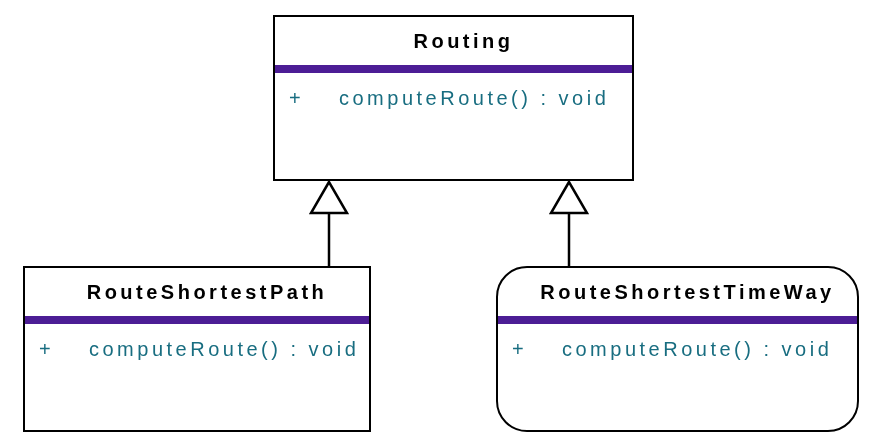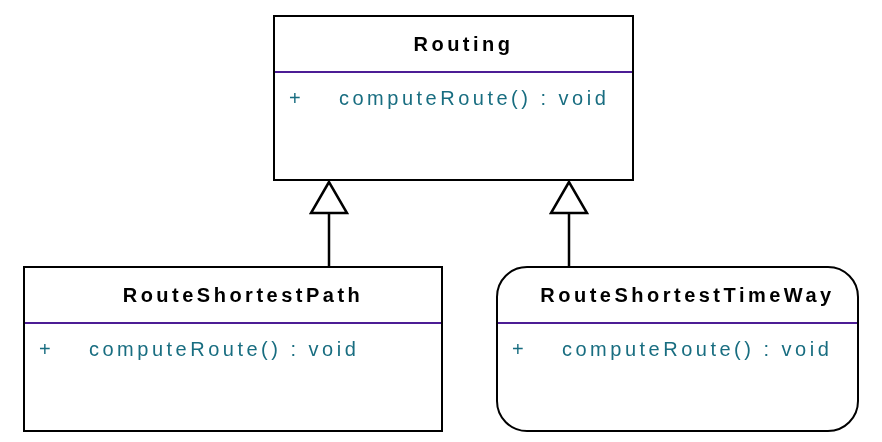--- a/index.html
+++ b/index.html
@@ -25,21 +25,21 @@
   }
   .uml-class {
     position: absolute;
     box-sizing: border-box;
     background: #ffffff;
     border: 2px solid #000000;
   }
   .uml-class .title {
     box-sizing: border-box;
     height: 56px;
-    border-bottom: 2px solid #4c1d95;
+    border-bottom: 8px solid #4c1d95;
     display: flex;
     align-items: center;
     justify-content: center;
     font-size: 20px;
     font-weight: bold;
     letter-spacing: 3.5px;
     color: #000000;
     white-space: nowrap;
     padding-left: 20px;
   }
@@ -55,21 +55,21 @@
     line-height: 24px;
     white-space: nowrap;
   }
   .method .vis {
     display: inline-block;
     width: 50px;
     flex: 0 0 50px;
   }
   
   #cls-routing   { left: 273px; top: 15px;  width: 361px; height: 166px; }
-  #cls-shortest  { left: 23px;  top: 266px; width: 420px; height: 166px; }
+  #cls-shortest  { left: 23px;  top: 266px; width: 348px; height: 166px; }
   #cls-timeway   { left: 496px; top: 266px; width: 363px; height: 166px; border-radius: 31px; }
 </style>
 </head>
 <body>
 
 <div class="canvas">
 
   <svg class="connector-layer" viewBox="0 0 882 442">
     <g>
       <line x1="329" y1="213" x2="329" y2="267" stroke="#000000" stroke-width="2.5"></line>

